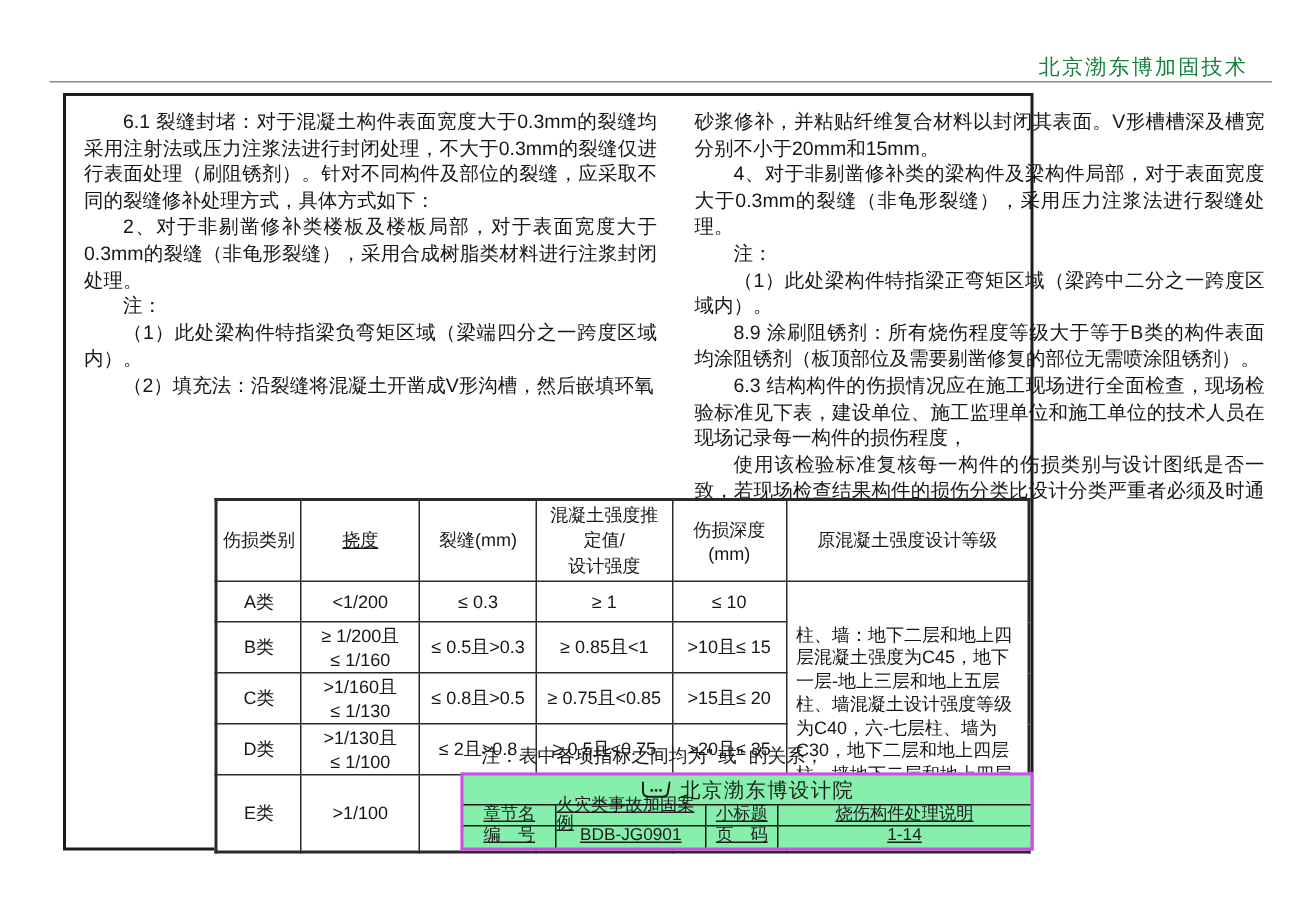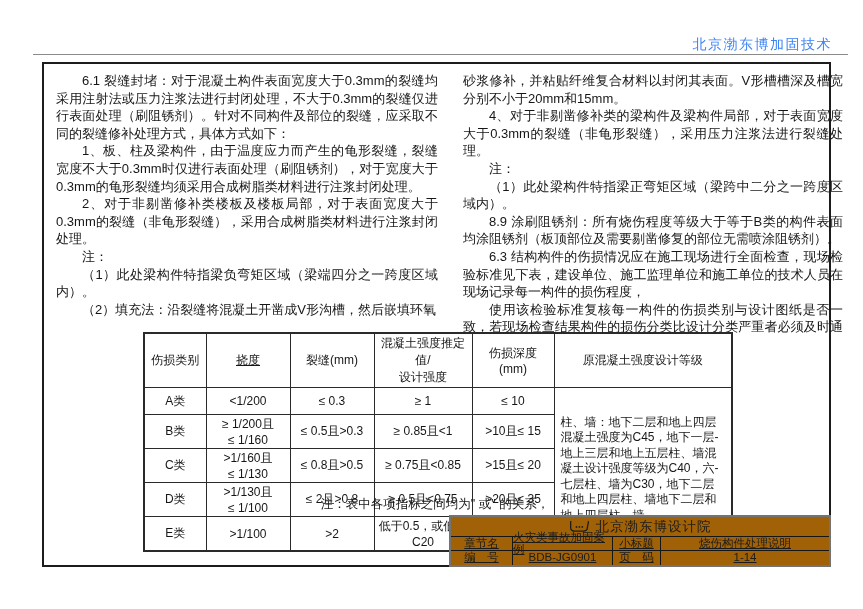--- a/index.html
+++ b/index.html
@@ -3,28 +3,28 @@
 <meta charset="utf-8">
 <style>
   * { margin:0; padding:0; box-sizing:border-box; }
   html,body { background:#ffffff; }
   .page {
     position:relative; width:863px; height:609px; background:#ffffff;
     font-family:"Liberation Sans", sans-serif; color:#1c1c1c; overflow:hidden;
   }
   .doc-header {
     position:absolute; top:36px; right:31px; font-size:14px; letter-spacing:1.5px;
-    color:#3b82f6; font-family:"Liberation Serif", serif;
+    color:#15803d; font-family:"Liberation Serif", serif;
   }
   .header-rule {
     position:absolute; top:54px; left:33px; width:815px; height:0;
     border-top:1px solid #8a8a8a;
   }
   .main-box {
-    position:absolute; left:42px; top:62px; width:789px; height:505px;
+    position:absolute; left:42px; top:62px; width:647px; height:505px;
     border:2px solid #1c1c1c; background:#ffffff;
   }
   .col { position:absolute; top:8px; width:382px; font-size:13px; line-height:17.6px;
          text-align:justify; color:#161616; }
   .col-left  { left:12px; }
   .col-right { left:399px; width:380px;margin-left:20px; }
   .col p { margin:0; }
   .col p.ind { text-indent:2em; }
 
   .damage-table {
@@ -42,21 +42,21 @@
   .merged-cell {
     text-align:left !important; line-height:15.5px; padding:3px 6px !important;
     vertical-align:middle;
   }
   .table-note {
     position:absolute; left:99px; top:432px; width:584px; text-align:center;
     font-size:12.5px; color:#161616;
   }
   .title-block {
     position:absolute; right:-2px; bottom:-2px; width:382px; height:52px;
-    border:2px solid #737373; background:#a16207; font-size:12px;
+    border:2px solid #d946ef; background:#86efac; font-size:12px;
   }
   .tb-top {
     height:20px; display:flex; align-items:center; justify-content:center;
     gap:7px; border-bottom:1px solid #161616; font-size:13.5px; letter-spacing:1px;
   }
   .tb-grid { display:grid; grid-template-columns:62px 100px 48px 1fr; }
   .tb-cell {
     height:14px; display:flex; align-items:center; justify-content:center;
     border-right:1px solid #161616; font-size:11.5px; line-height:1;text-decoration:underline;
   }
@@ -69,21 +69,20 @@
 
 <div class="page">
 
   <div class="doc-header">北京渤东博加固技术</div>
   <div class="header-rule"></div>
 
   <div class="main-box">
 
     <div class="col col-left">
       <p class="ind">6.1 裂缝封堵：对于混凝土构件表面宽度大于0.3mm的裂缝均采用注射法或压力注浆法进行封闭处理，不大于0.3mm的裂缝仅进行表面处理（刷阻锈剂）。针对不同构件及部位的裂缝，应采取不同的裂缝修补处理方式，具体方式如下：</p>
-      <p class="ind">1、板、柱及梁构件，由于温度应力而产生的龟形裂缝，裂缝宽度不大于0.3mm时仅进行表面处理（刷阻锈剂），对于宽度大于0.3mm的龟形裂缝均须采用合成树脂类材料进行注浆封闭处理。</p>
       <p class="ind">2、对于非剔凿修补类楼板及楼板局部，对于表面宽度大于0.3mm的裂缝（非龟形裂缝），采用合成树脂类材料进行注浆封闭处理。</p>
       <p class="ind">注：</p>
       <p class="ind">（1）此处梁构件特指梁负弯矩区域（梁端四分之一跨度区域内）。</p>
       <p class="ind">（2）填充法：沿裂缝将混凝土开凿成V形沟槽，然后嵌填环氧</p>
     </div>
 
     <div class="col col-right">
       <p>砂浆修补，并粘贴纤维复合材料以封闭其表面。V形槽槽深及槽宽分别不小于20mm和15mm。</p>
       <p class="ind">4、对于非剔凿修补类的梁构件及梁构件局部，对于表面宽度大于0.3mm的裂缝（非龟形裂缝），采用压力注浆法进行裂缝处理。</p>
       <p class="ind">注：</p>

